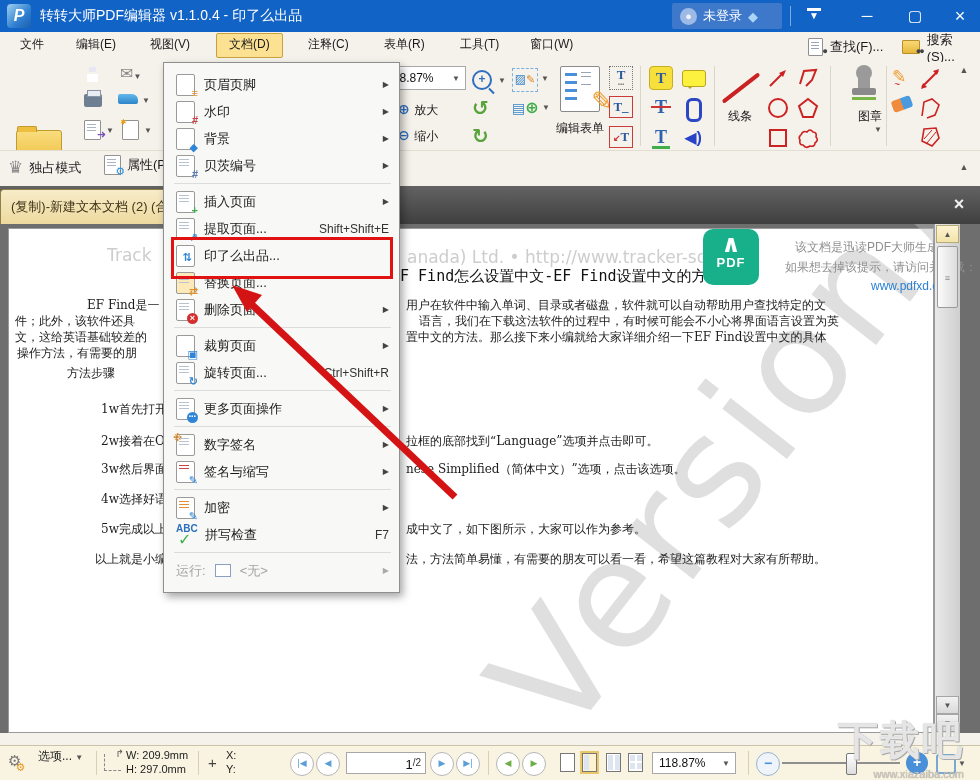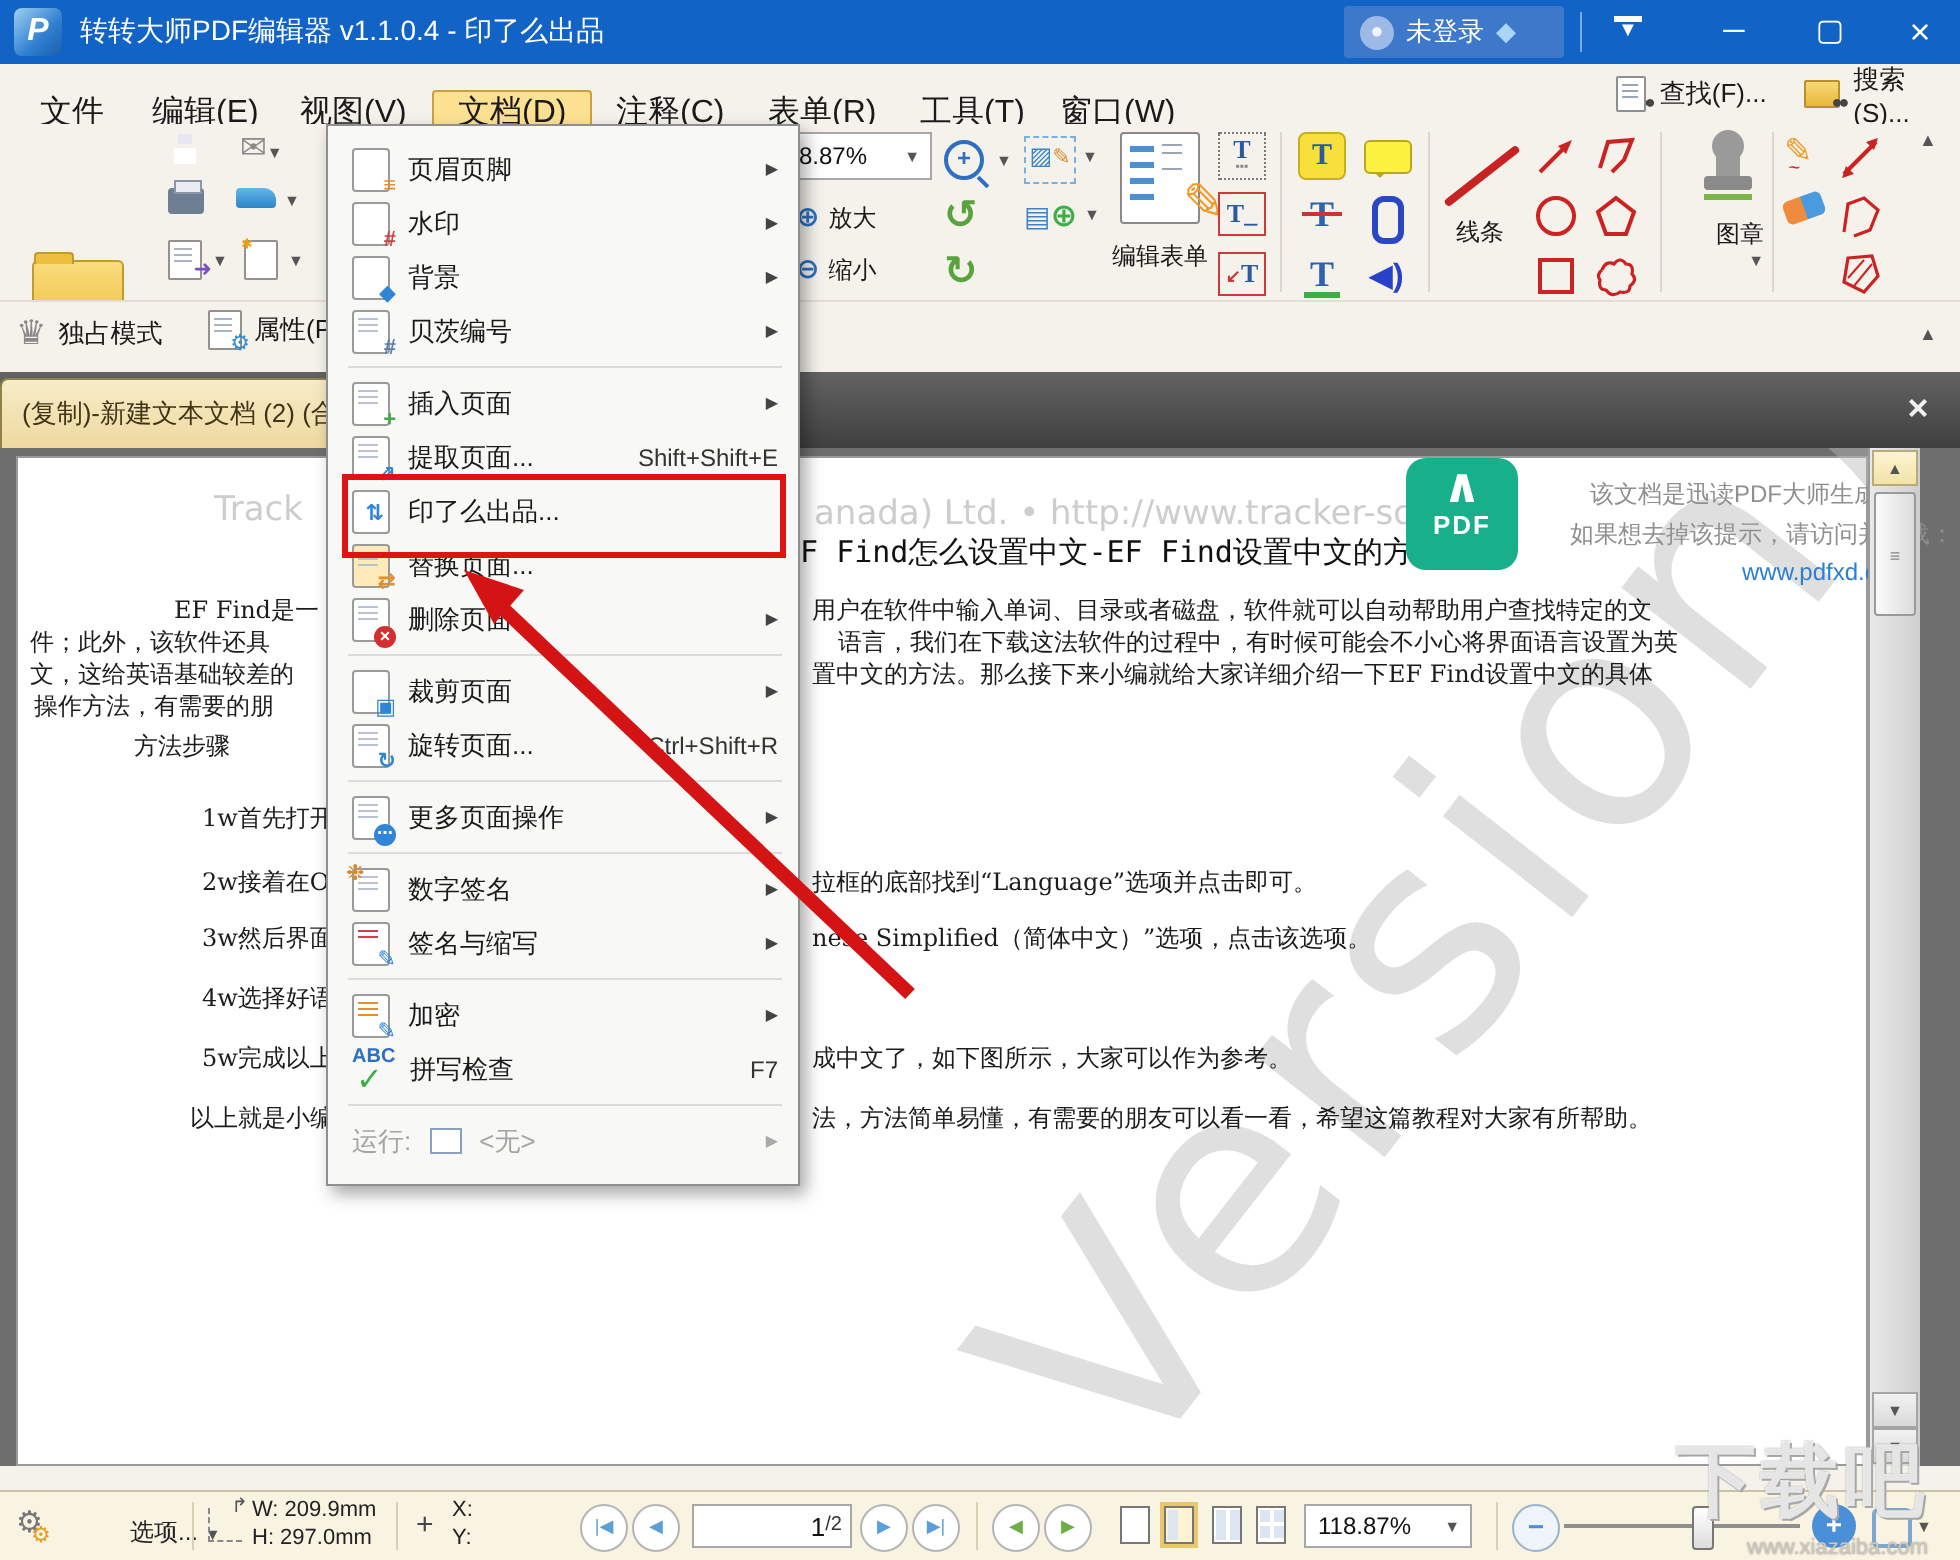--- a/index.html
+++ b/index.html
@@ -22,21 +22,21 @@
   .tb-sep{position:absolute;top:6px;width:1px;height:20px;background:rgba(255,255,255,.45);}
   .winbtn{position:absolute;top:0;width:44px;height:32px;color:#fff;text-align:center;
     line-height:32px;font-size:15px;}
   #collapse-ribbon{position:absolute;left:800px;top:8px;width:28px;height:16px;color:#fff;
     text-align:center;font-size:10px;line-height:8px;}
   #collapse-ribbon .bar{display:block;width:14px;height:3px;background:#fff;margin:0 auto 1px;}
 
   
   #menubar{position:absolute;left:0;top:32px;width:980px;height:30px;background:#f5f2ec;
     border-bottom:1px solid #d9d4c9;}
-  .menu-item{position:absolute;top:13px;height:23px;line-height:23px;padding:0 12px;font-size:16px;
+  .menu-item{position:absolute;top:1px;height:23px;line-height:23px;padding:0 12px;font-size:12px;
     color:#1a1a1a;border-radius:2px;}
   .menu-item.active{background:#fde193;border:1px solid #c9a23d;line-height:21px;}
   .mb-right{position:absolute;top:4px;height:22px;display:flex;align-items:center;gap:4px;
     font-size:13px;color:#1a1a1a;}
   .mini-doc{width:13px;height:16px;background:#fff;border:1px solid #8f8f8f;border-radius:1px;position:relative;}
   .mini-doc i{position:absolute;left:2px;top:3px;width:8px;height:1px;background:#9aa6b5;box-shadow:0 3px 0 #9aa6b5,0 6px 0 #9aa6b5;}
   .mini-folder{width:16px;height:12px;background:linear-gradient(#f7d877,#e8b83a);border:1px solid #b98f2a;border-radius:1px;}
   .binoc{color:#444;font-size:9px;letter-spacing:-2px;margin-left:-8px;margin-top:8px;}
 
   
@@ -573,21 +573,21 @@
     <div id="red-box"></div>
   </div>
 
   <svg id="arrow-svg" width="980" height="780">
     <line x1="455" y1="497" x2="247" y2="300" stroke="#d41414" stroke-width="7"></line>
     <polygon points="232,285 262,295 247,312" fill="#d41414"></polygon>
   </svg>
 
   <div id="statusbar">
     <div class="abs" style="left:8px;top:6px;font-size:15px;color:#777;"><span>⚙</span><span style="color:#e89a20;font-size:11px;position:relative;left:-6px;top:5px;">⚙</span></div>
-    <div class="abs" style="left:38px;top:12px;font-size:12px;margin-left:27px;"><span>选项...</span> <span class="drop">▼</span></div>
+    <div class="abs" style="left:38px;top:2px;font-size:12px;"><span>选项...</span> <span class="drop">▼</span></div>
     <div class="sb-div" style="left:96px;"></div>
     <div class="abs" style="left:104px;top:8px;width:16px;height:16px;border-left:1px dashed #888;border-bottom:1px dashed #888;">
         <span style="position:absolute;right:-3px;top:-6px;color:#555;font-size:10px;">↱</span>
       </div>
     <div class="abs" style="left:126px;top:3px;">W: 209.9mm</div>
     <div class="abs" style="left:126px;top:17px;">H: 297.0mm</div>
     <div class="sb-div" style="left:198px;"></div>
     <div class="abs" style="left:208px;top:8px;color:#444;font-size:15px;">+</div>
     <div class="abs" style="left:226px;top:3px;">X:</div>
     <div class="abs" style="left:226px;top:17px;">Y:</div>

